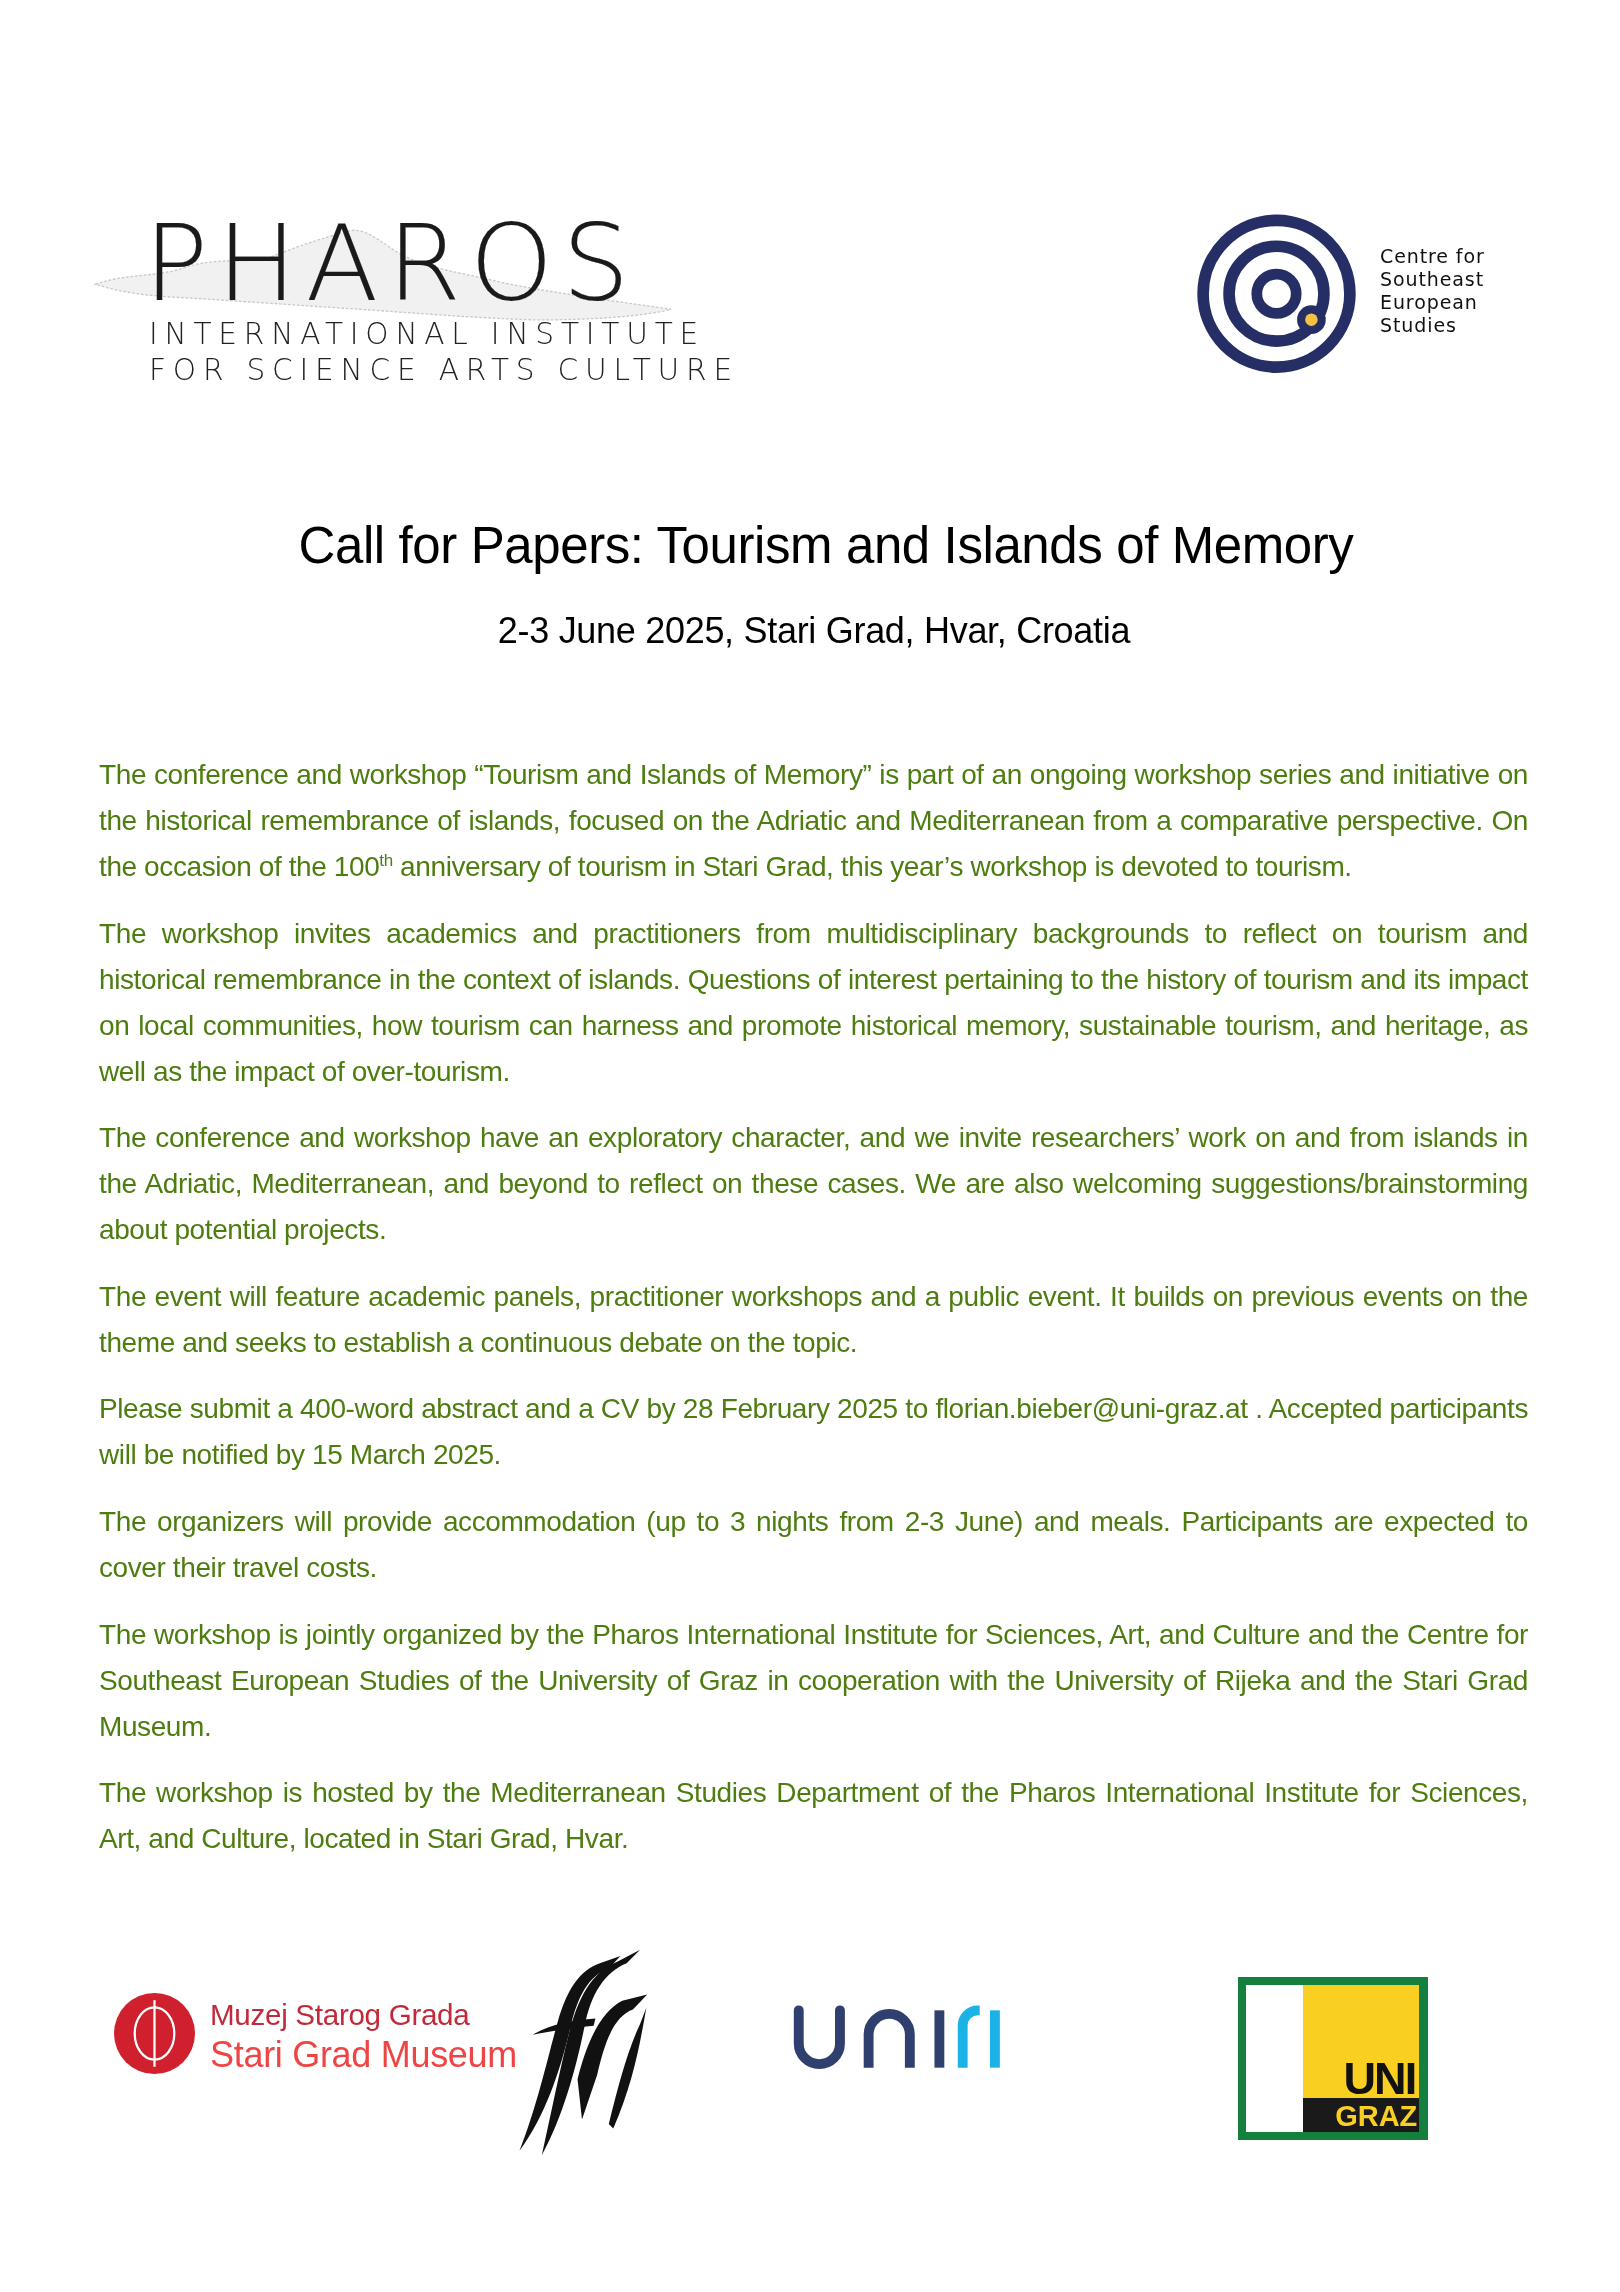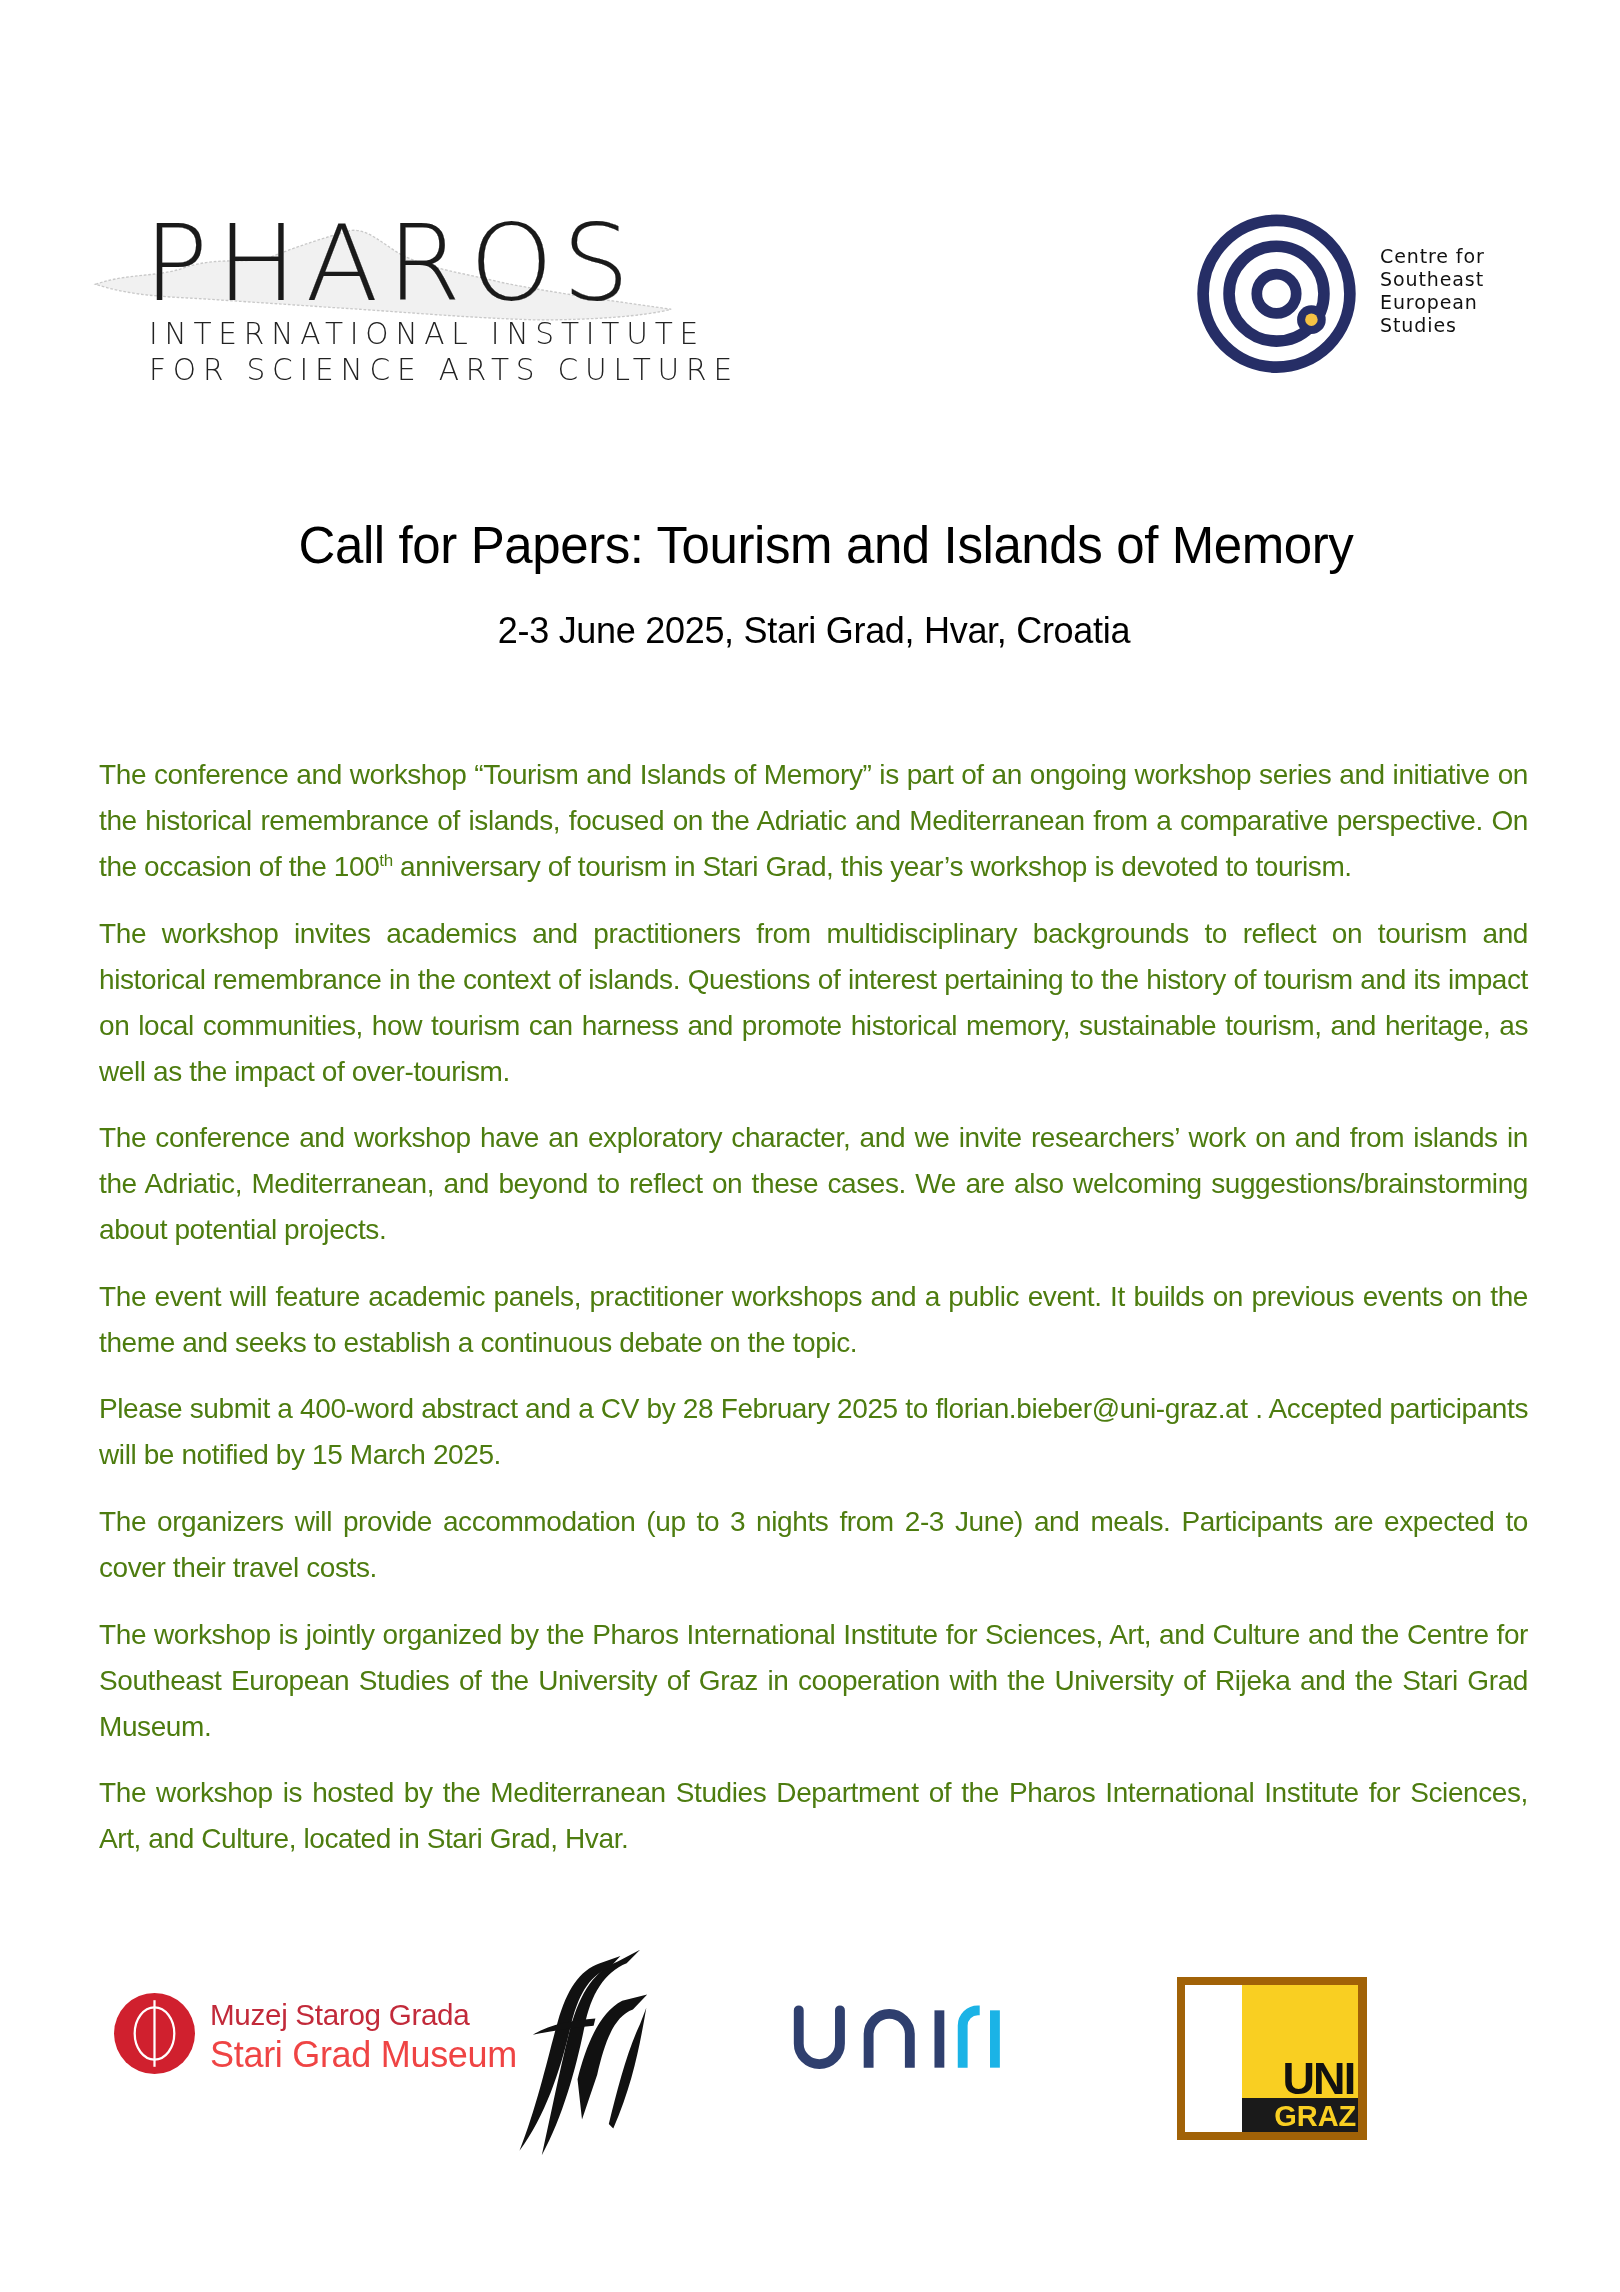--- a/index.html
+++ b/index.html
@@ -30,21 +30,21 @@
   
   .muzej { position:absolute; left:110px; top:1993px; width:358px; height:94px; }
   .muzej .circle { position:absolute; left:3.6px; top:0; width:81px; height:81px; border-radius:50%; background:#d0202e; }
   .muzej .line1 { position:absolute; left:100px; top:5.4px; font-family:"Liberation Sans", sans-serif; font-size:29.6px; color:#c22a3a; white-space:nowrap; letter-spacing:-0.3px; }
   .muzej .line2 { position:absolute; left:100px; top:41px; font-family:"Liberation Sans", sans-serif; font-size:36px; color:#ef4444; white-space:nowrap; letter-spacing:-0.3px; }
 
   .ffri { position:absolute; left:515px; top:1945px; width:134px; height:215px; }
 
   .uniri { position:absolute; left:788px; top:2003px; width:215px; height:72px; }
 
-  .unigraz { position:absolute; left:1177px; top:1977px; width:190px; height:163px; background:#a16207; }
+  .unigraz { position:absolute; left:1238px; top:1977px; width:190px; height:163px; background:#15803d; }
   .unigraz .white { position:absolute; left:8px; top:8px; width:57px; height:147px; background:#ffffff; }
   .unigraz .yellow { position:absolute; left:65px; top:8px; width:116px; height:147px; background:#f9cf22; }
   .unigraz .black { position:absolute; left:65px; top:121px; width:116px; height:34px; background:#1a1a1a; }
   .unigraz .uni { position:absolute; right:12.5px; top:79px; font-family:"Liberation Sans", sans-serif; font-weight:bold; font-size:45px; color:#111; letter-spacing:-1.8px; line-height:1; }
   .unigraz .graz { position:absolute; right:10.7px; top:125px; font-family:"Liberation Sans", sans-serif; font-weight:bold; font-size:29px; color:#f9cf22; letter-spacing:0px; line-height:1; }
 </style>
 </head>
 <body>
 
 <div class="pharos">

